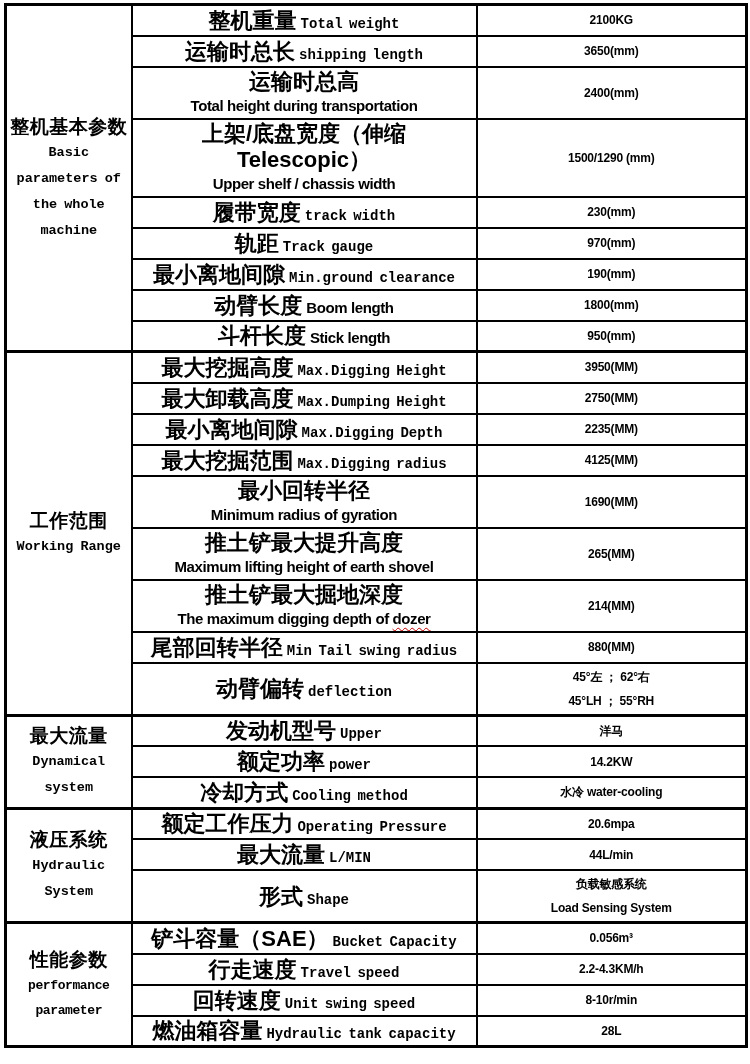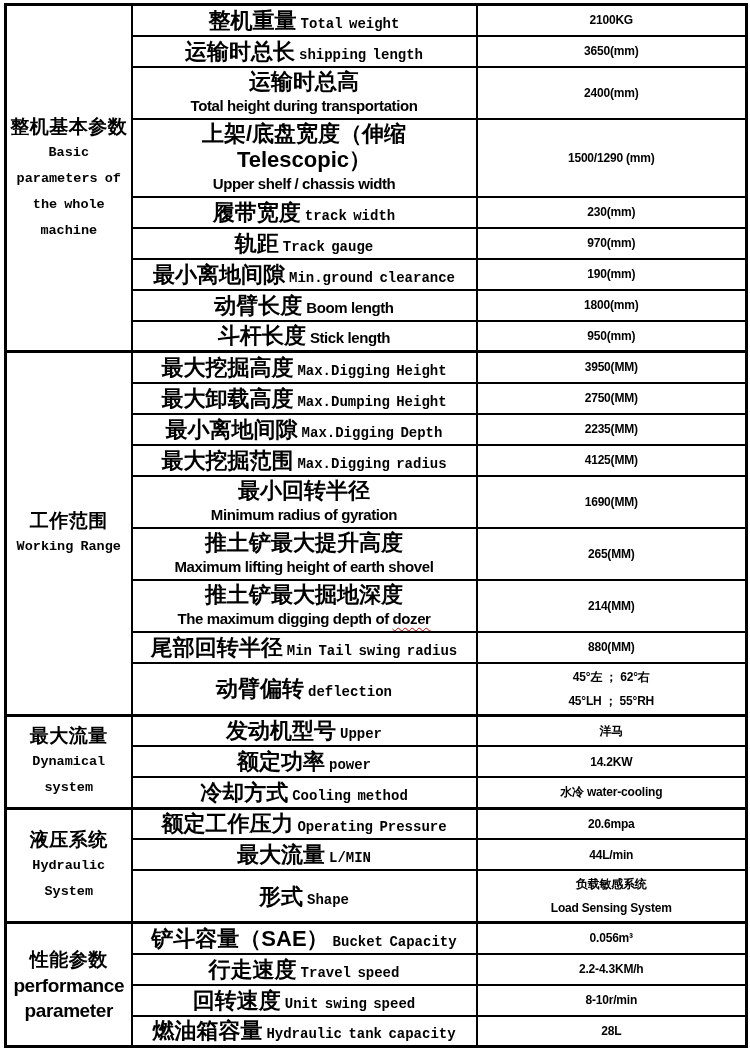--- a/index.html
+++ b/index.html
@@ -42,22 +42,22 @@
     letter-spacing: 0.5px;
   }
   .cat-en {
     font-family: "Liberation Mono", monospace;
     font-weight: 700;
     font-size: 13.5px;
     line-height: 26px;
     word-spacing: -1px;
   }
   .cat-en.en-cond {
-    font-family: Liberation Sans, sans-serif;
-    font-size: 19px;
+    font-family: Liberation Mono, monospace;
+    font-size: 13px;
     letter-spacing: -0.4px;
     line-height: 25px;
   }
 
   
   .zh {
     font-size: 22px;
     font-weight: 700;
     line-height: 25px;
   }

